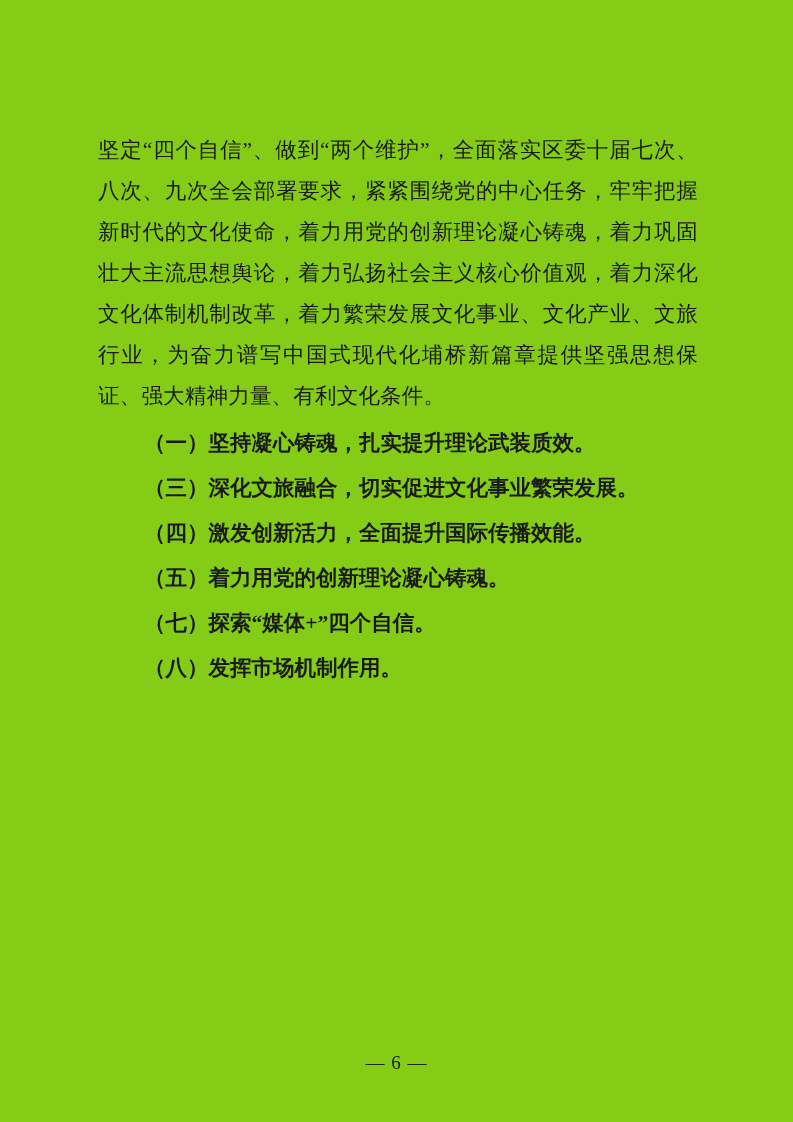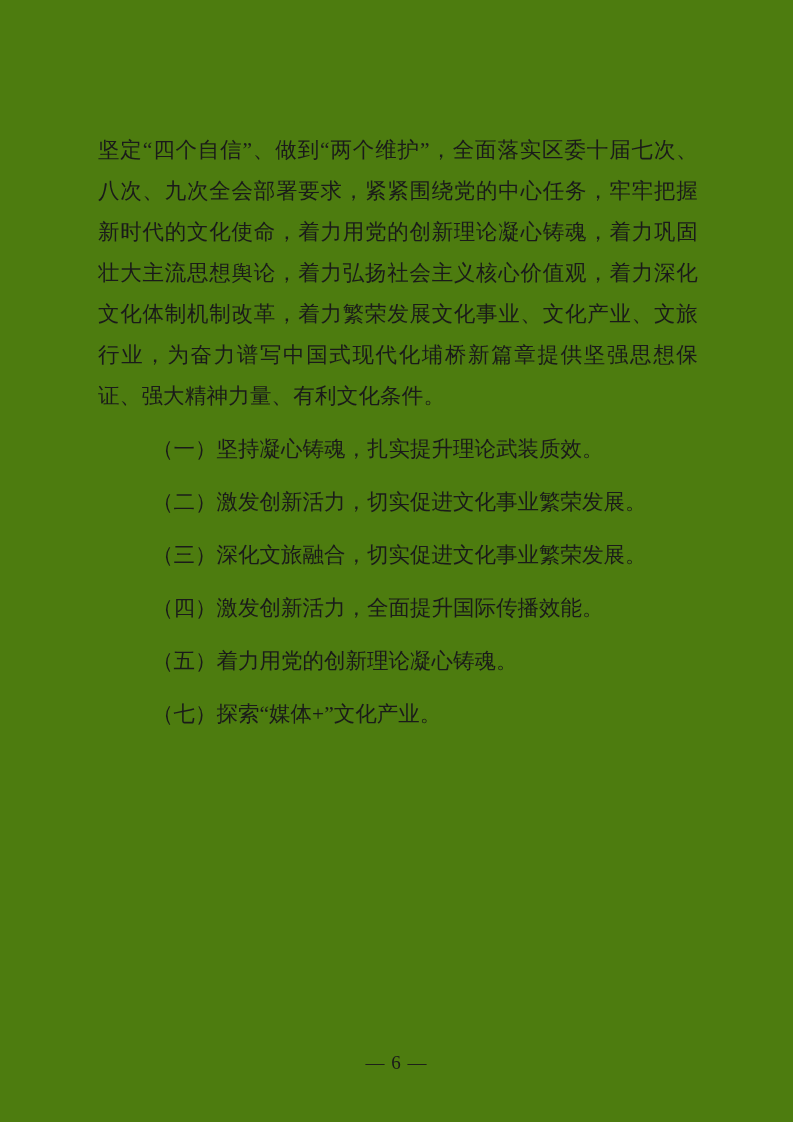--- a/index.html
+++ b/index.html
@@ -12,21 +12,21 @@
     background: #ffffff;
     font-family: "Liberation Serif", "DejaVu Serif", serif;
     color: #1a1a1a;
     overflow: hidden;
   }
   .page {
     position: relative;
     width: 793px;
     height: 1122px;
     box-sizing: border-box;
-    background: #4d7c0f;
+    background: #84cc16;
   }
   .content {
     position: absolute;
     left: 98px;
     top: 130px;
     width: 600px;
   }
   .body-para {
     font-size: 21.5px;
     line-height: 41px;
@@ -38,43 +38,44 @@
   }
   .item-list {
     margin: 6px 0 0 0;
     padding: 0;
     list-style: none;
   }
   .item {
     font-size: 21.5px;
     line-height: 41px;
     text-indent: 42px;
-    margin: 12px;
+    margin: 4px;
     white-space: nowrap;
+    font-weight: bold;
   }
   .footer {
     position: absolute;
     left: 0;
     right: 0;
     bottom: 48px;
     text-align: center;
     font-size: 19px;
     letter-spacing: 1px;
     color: #1a1a1a;
   }
 </style>
 </head>
 <body>
 
 <div class="page">
   <div class="content">
     <p class="body-para">坚定“四个自信”、做到“两个维护”，全面落实区委十届七次、八次、九次全会部署要求，紧紧围绕党的中心任务，牢牢把握新时代的文化使命，着力用党的创新理论凝心铸魂，着力巩固壮大主流思想舆论，着力弘扬社会主义核心价值观，着力深化文化体制机制改革，着力繁荣发展文化事业、文化产业、文旅行业，为奋力谱写中国式现代化埔桥新篇章提供坚强思想保证、强大精神力量、有利文化条件。</p>
     <ul class="item-list">
       <li class="item">（一）坚持凝心铸魂，扎实提升理论武装质效。</li>
-      <li class="item">（二）激发创新活力，切实促进文化事业繁荣发展。</li>
       <li class="item">（三）深化文旅融合，切实促进文化事业繁荣发展。</li>
       <li class="item">（四）激发创新活力，全面提升国际传播效能。</li>
       <li class="item">（五）着力用党的创新理论凝心铸魂。</li>
-      <li class="item">（七）探索“媒体+”文化产业。</li>
+      <li class="item">（七）探索“媒体+”四个自信。</li>
+      <li class="item">（八）发挥市场机制作用。</li>
     </ul>
   </div>
   <div class="footer">— 6 —</div>
 </div>
 
 </body></html>

